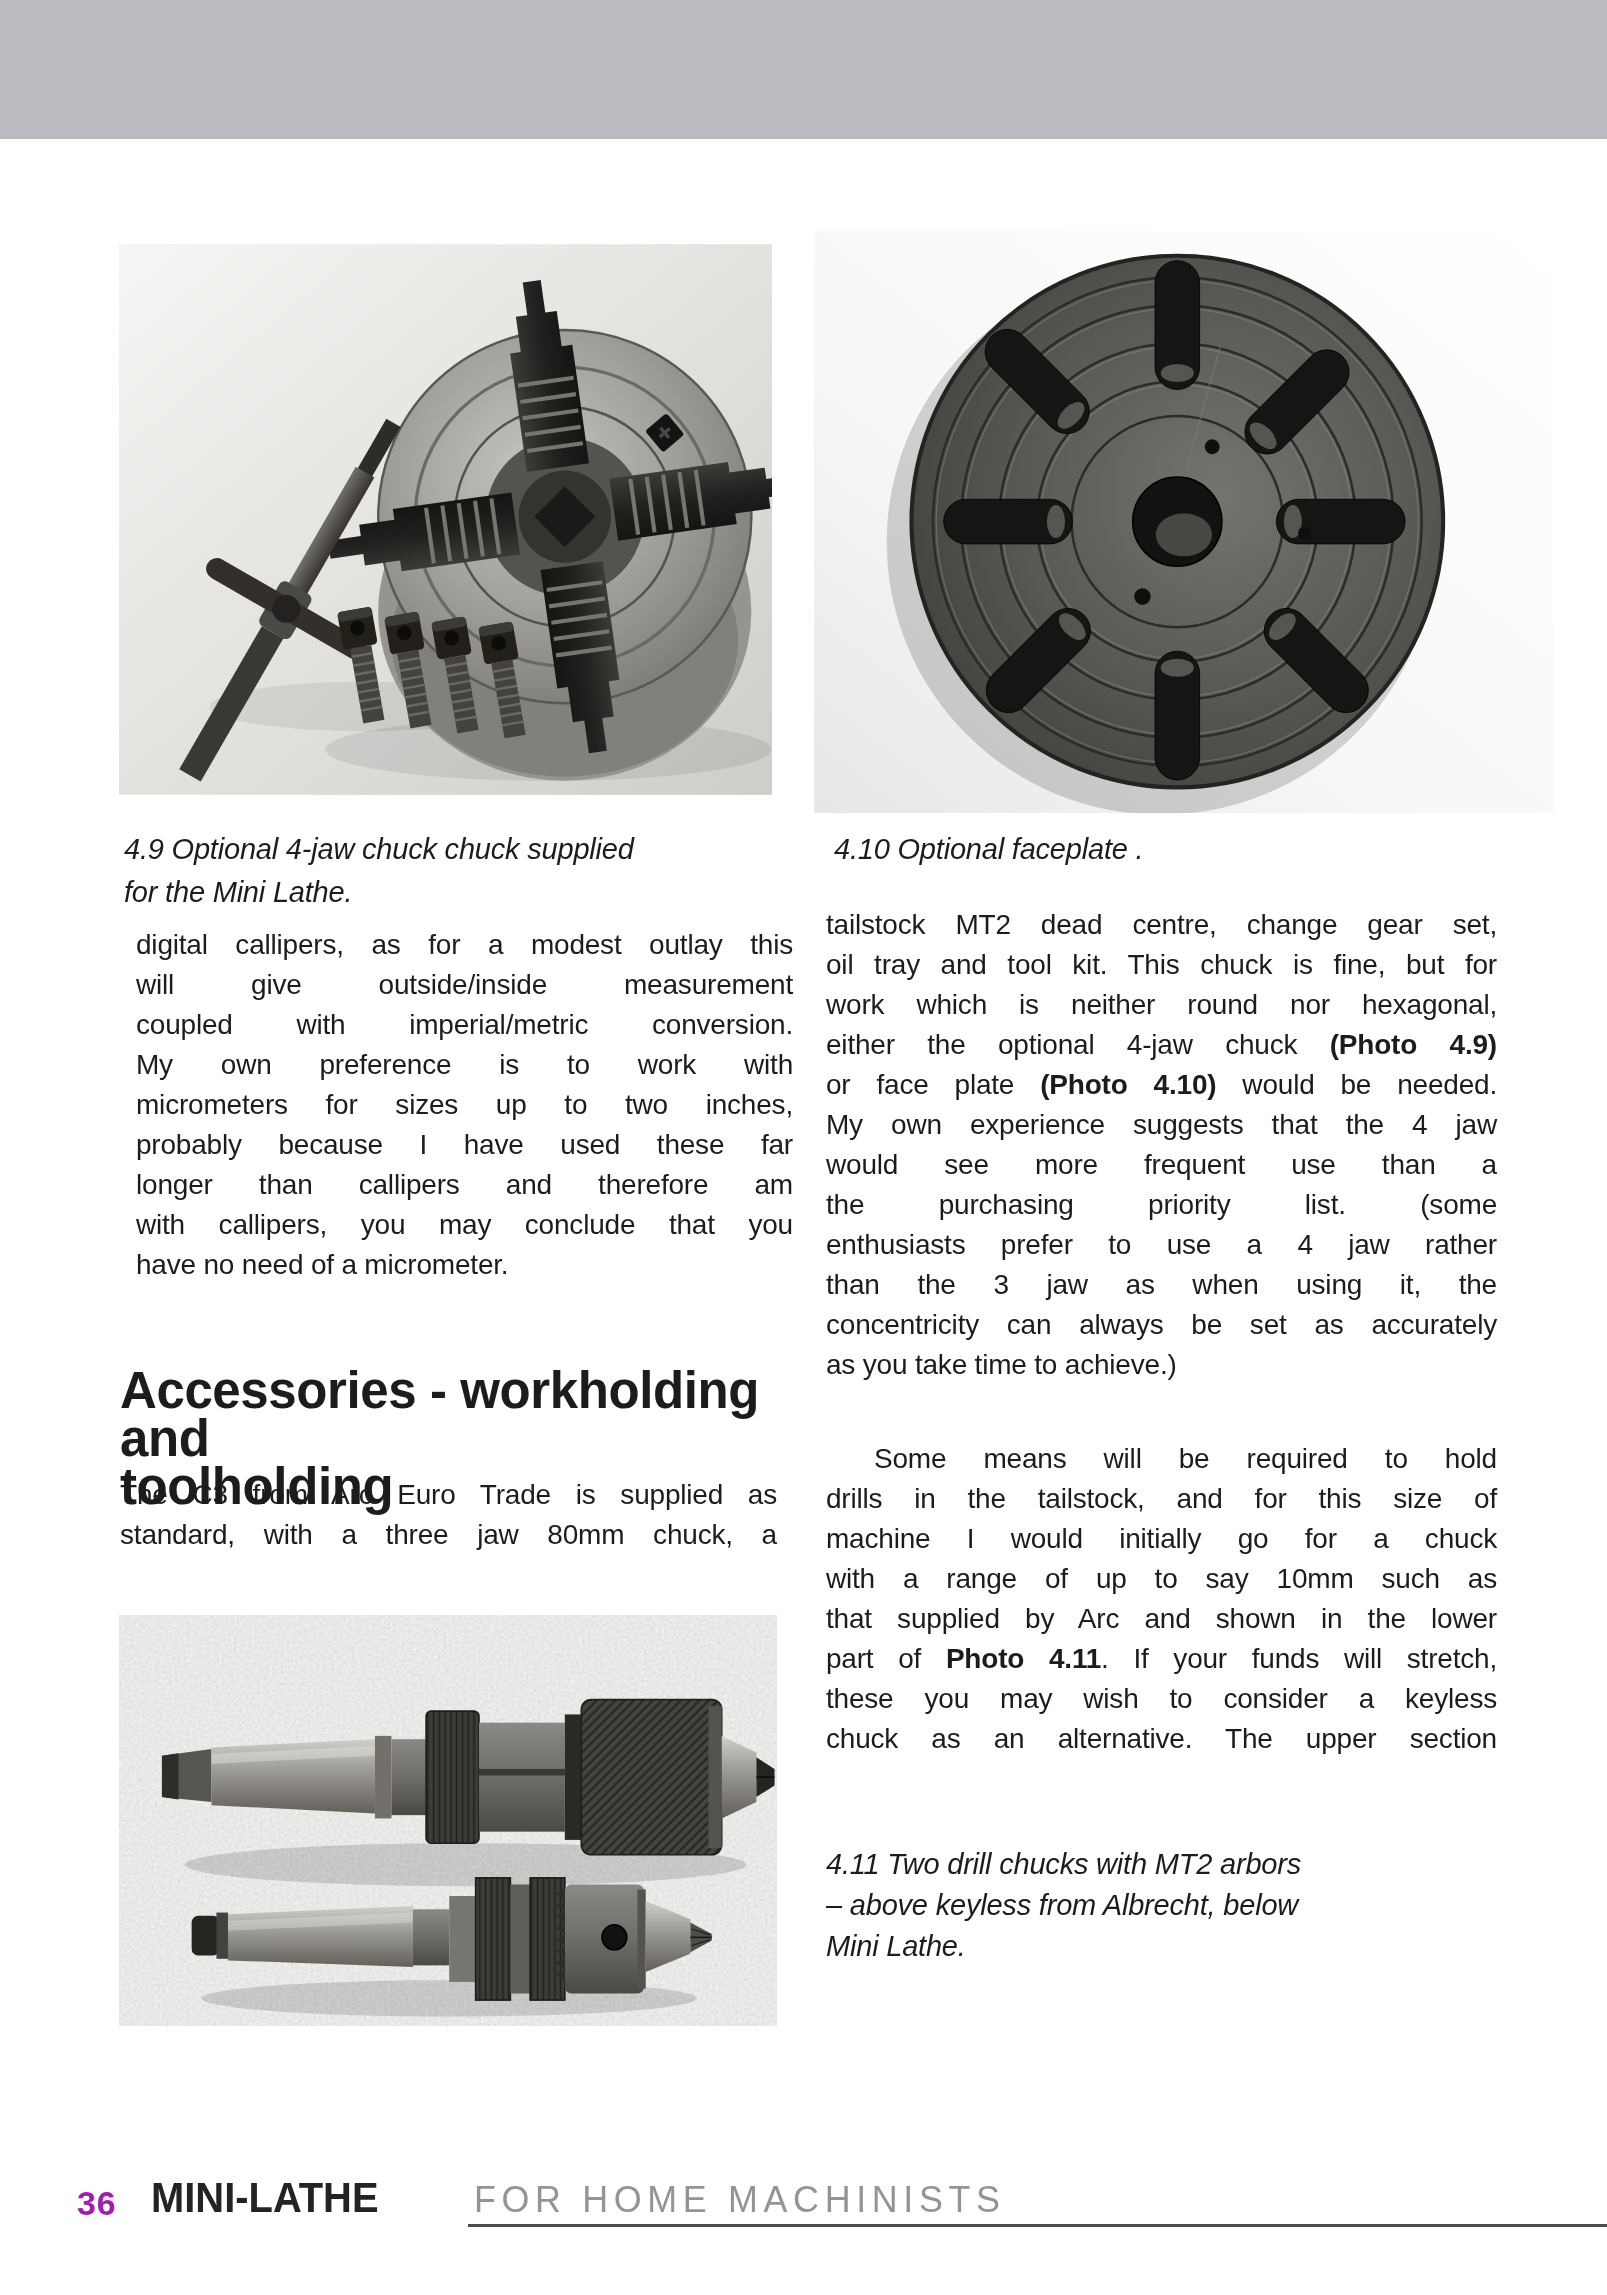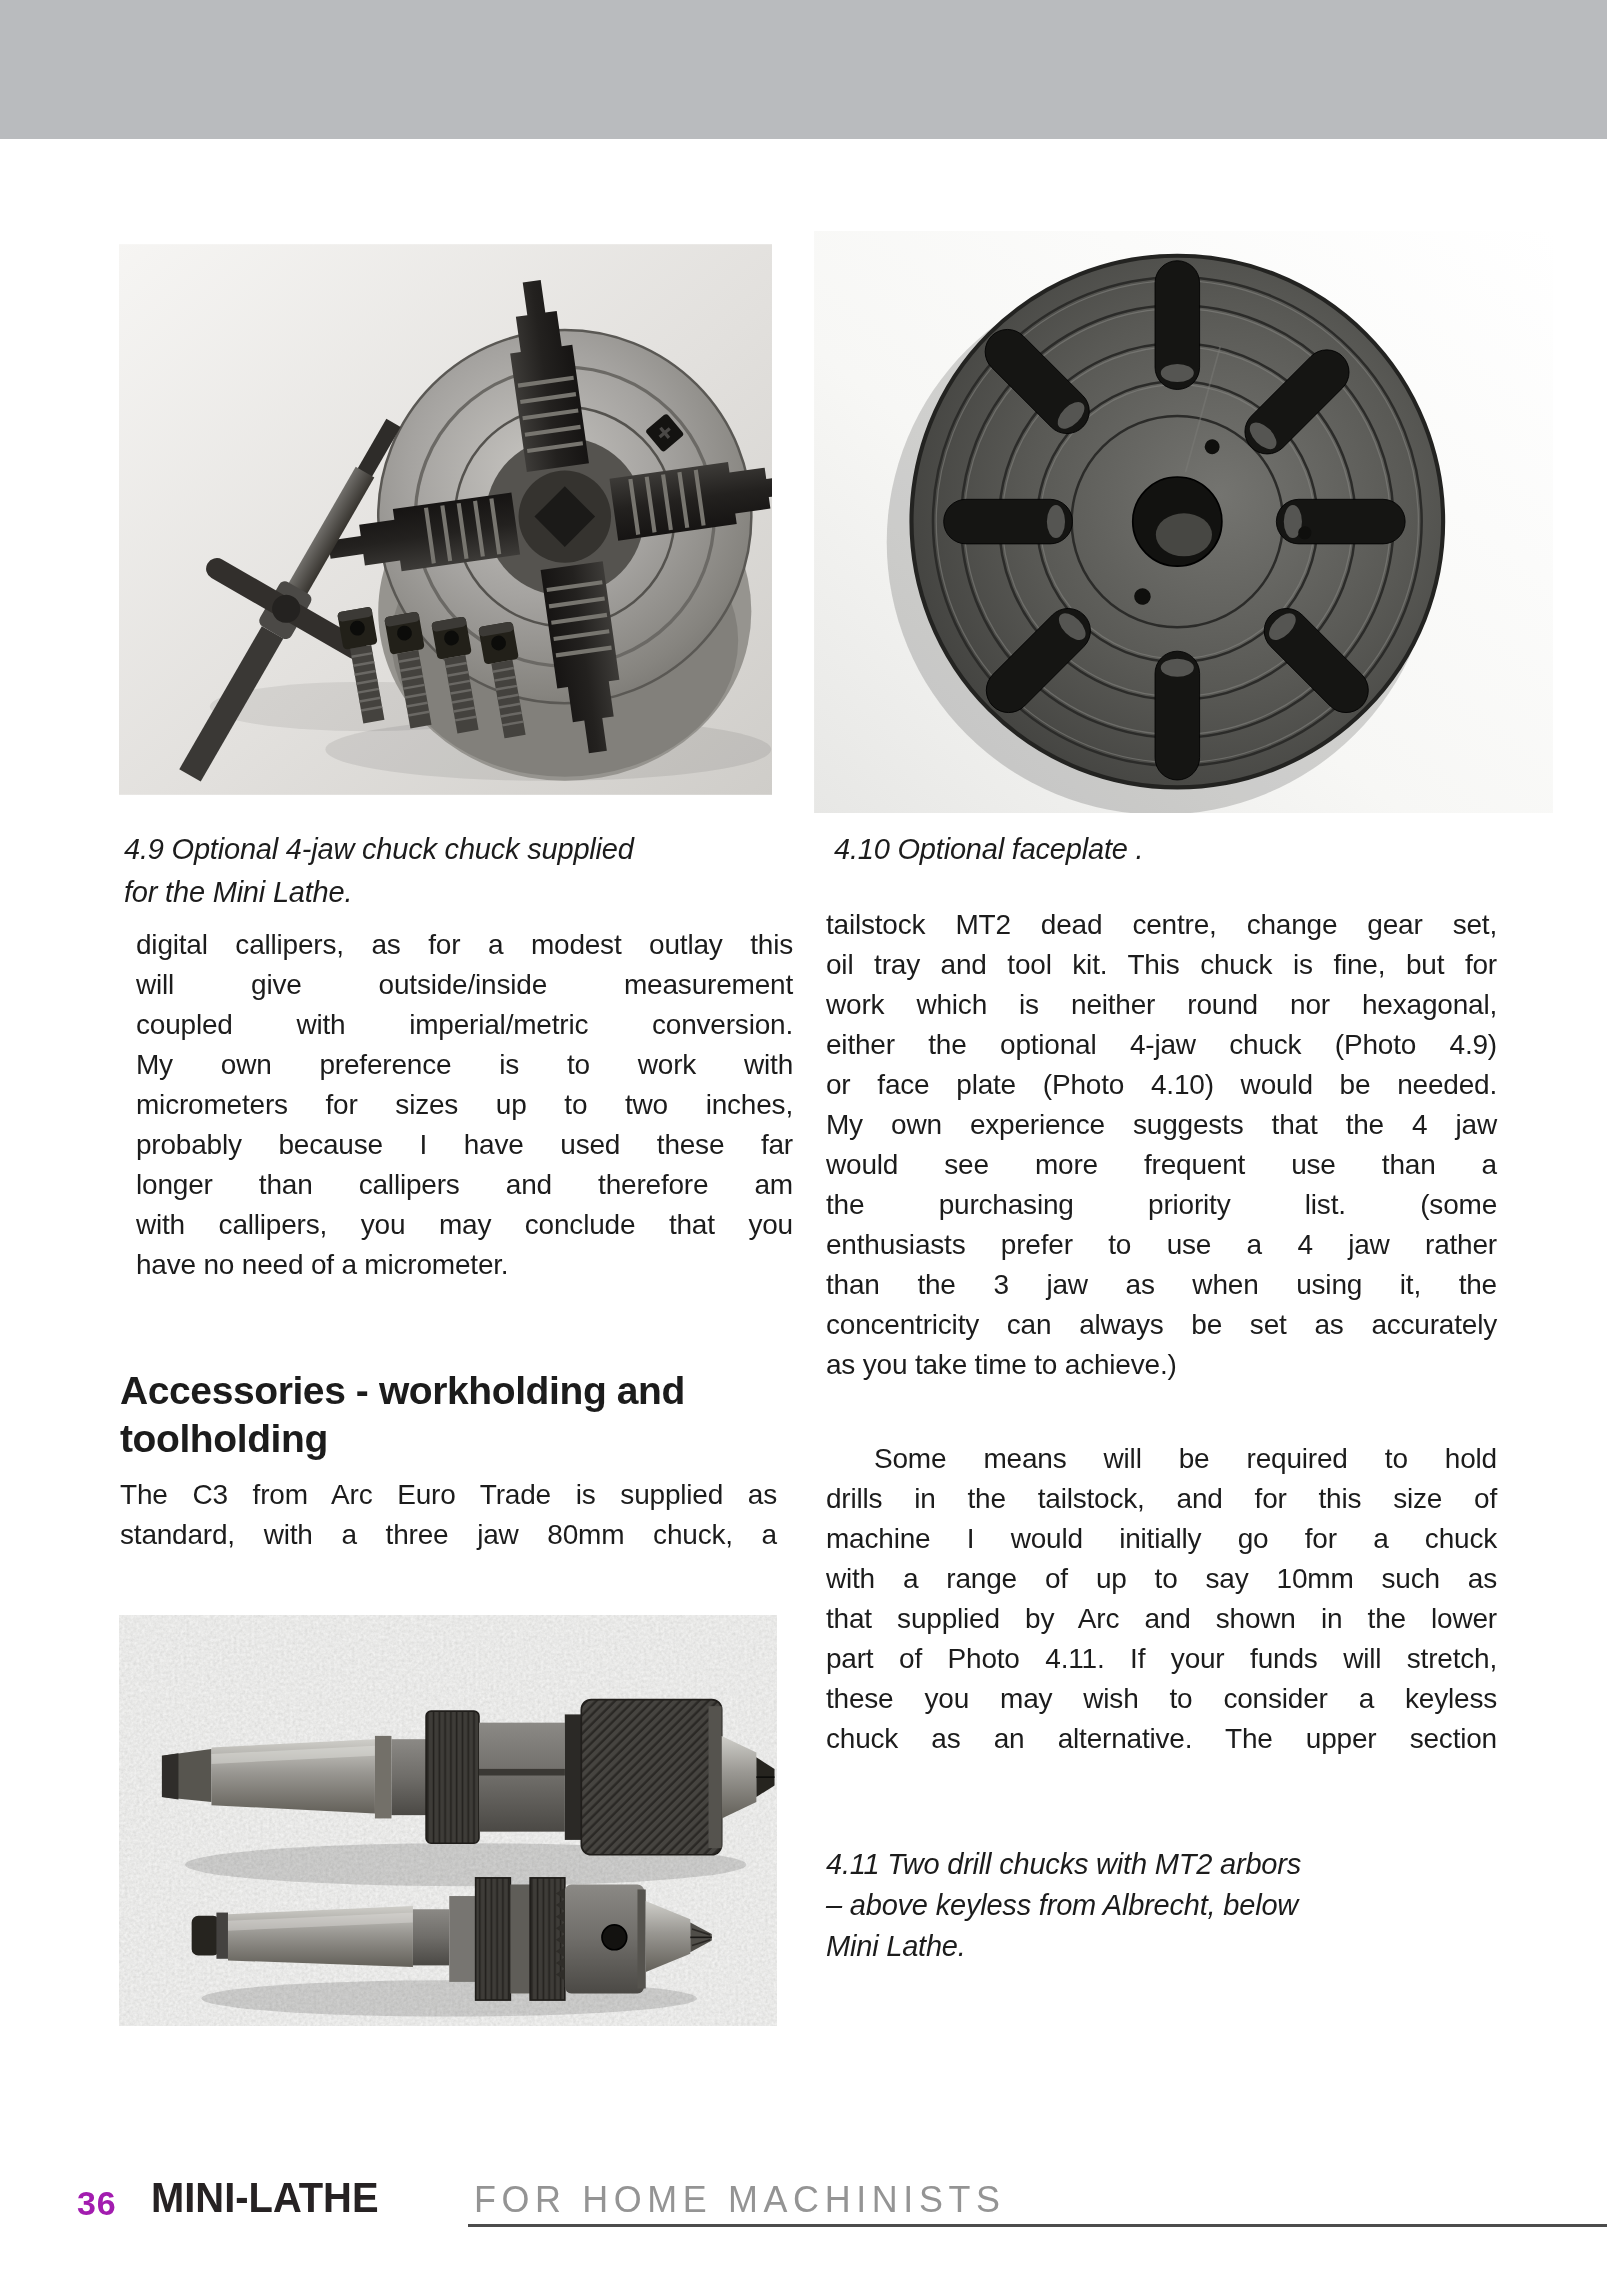--- a/index.html
+++ b/index.html
@@ -13,24 +13,24 @@
   #photo411{left:119px;top:1615px;width:658px;height:411px;}
 
   .caption{position:absolute;font-style:italic;font-size:29px;line-height:43px;letter-spacing:-0.2px;}
   #cap49{left:124px;top:828px;width:677px;}
   #cap410{left:834px;top:828px;width:710px;}
   #cap411{left:826px;top:1844px;width:644px;line-height:41px;}
 
   .bodytext{position:absolute;font-size:28px;line-height:40px;letter-spacing:-0.2px;}
   .just .tline{text-align:justify;text-align-last:justify;}
   .just .tline.nojust{text-align-last:left;}
-  .tline .b{font-weight:400;}
+  .tline .b{font-weight:700;}
   .tline.ind{text-indent:48px;}
   #lpara1{left:120px;top:925px;width:657px;margin-left:16px;}
-  #heading{left:120px;top:1367px;width:669px;font-size:39px;line-height:48px;font-weight:700;letter-spacing:-0.4px;}
+  #heading{left:120px;top:1367px;width:669px;font-size:51px;line-height:48px;font-weight:700;letter-spacing:-0.4px;}
   #lpara2{left:120px;top:1475px;width:657px;}
   #rpara1{left:826px;top:905px;width:671px;}
   #rpara2{left:826px;top:1439px;width:671px;}
 
   .footer-num{position:absolute;left:77px;top:2184px;font-size:34px;font-weight:600;color:#a21caf;letter-spacing:0.8px;}
   .footer-title{position:absolute;left:151px;top:2174px;font-size:42px;font-weight:800;color:#262223;
                 transform:scaleX(0.95);transform-origin:left center;white-space:nowrap;}
   .footer-sub{position:absolute;left:474px;top:2179px;font-size:37px;font-weight:400;color:#949494;
               letter-spacing:5.8px;transform:scaleX(0.97);transform-origin:left center;white-space:nowrap;}
   .footer-rule{position:absolute;left:468px;top:2224px;width:1140px;height:3.3px;background:#4c4c4c;}

